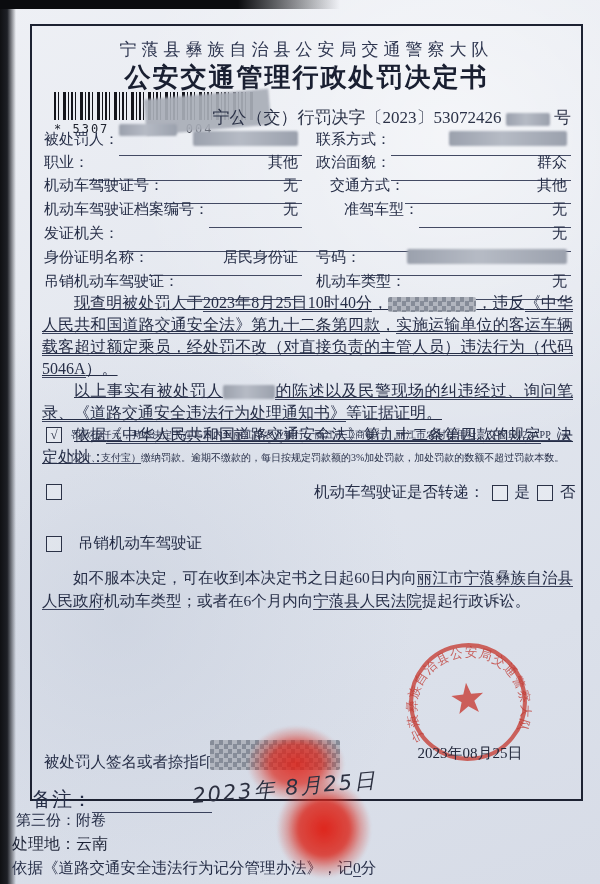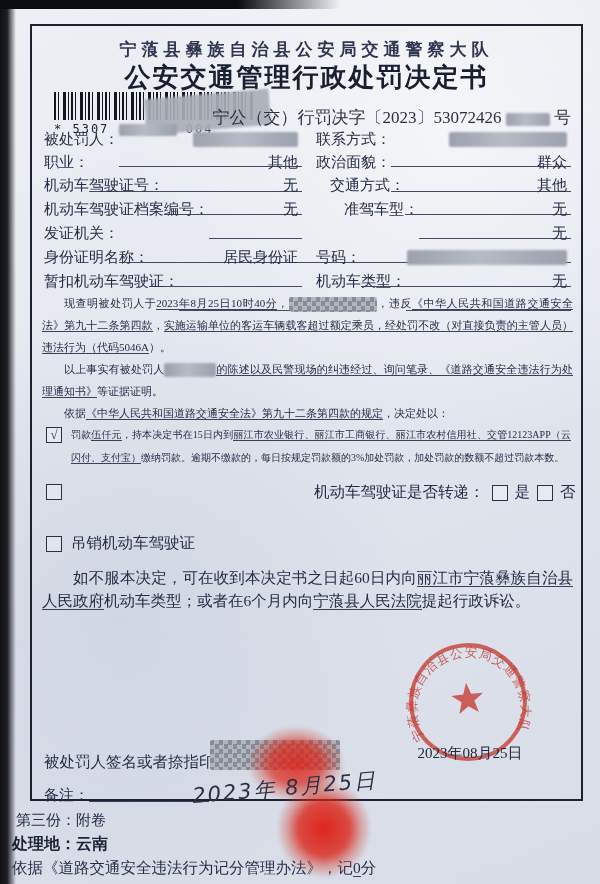--- a/index.html
+++ b/index.html
@@ -17,21 +17,21 @@
   }
   .edge-left { position:absolute; left:0; top:0; width:16px; height:100%;
     background:linear-gradient(90deg,#0f1013 0%,#1e2026 45%,rgba(40,42,48,0) 100%); }
   .edge-top { position:absolute; left:0; top:0; width:340px; height:9px;
     background:linear-gradient(90deg,#0b0c0f 70%,rgba(11,12,15,0)); }
 
   .form-box { position:absolute; left:30px; top:24px; width:553px; height:777px;
     border:2px solid #1d2232; }
 
   .agency { position:absolute; top:12px; left:0; right:0; text-align:center;
-    font-size:17px; font-weight:bold; letter-spacing:5px; color:#2e3650; }
+    font-size:17px; font-weight:normal; letter-spacing:5px; color:#2e3650; }
   .title { position:absolute; top:34px; left:0; right:0; text-align:center;
     font-size:26px; font-weight:bold; letter-spacing:2px; color:#191f31;
     font-family:"Liberation Sans","DejaVu Sans",sans-serif; }
 
   .barcode-wrap { position:absolute; left:22px; top:66px; width:210px; height:46px; }
   .barcode { width:200px; height:28px;
     background:repeating-linear-gradient(90deg,#14151c 0 2px,transparent 2px 4px,#14151c 4px 5px,transparent 5px 9px,#14151c 9px 12px,transparent 12px 14px,#14151c 14px 15px,transparent 15px 17px); }
   .barcode-redact { position:absolute; right:-6px; top:2px; width:125px; height:36px;
     background:#a9aeb8; opacity:.92; transform:rotate(-5deg); filter:blur(1px); }
   .barcode-num { margin-top:2px; font-size:12px; letter-spacing:2px; color:#20242f;
@@ -44,38 +44,38 @@
     filter:blur(1.1px); border-radius:2px; }
   .redact-px { display:inline-block; vertical-align:middle;
     background:repeating-conic-gradient(#b1b5be 0% 25%, #868c98 0% 50%);
     background-size:9px 9px; filter:blur(.4px); border-radius:2px; }
 
   .row { position:absolute; left:12px; right:10px; display:flex; font-size:15px; color:#262e47;text-align:right; }
   .cell { display:flex; }
   .cell.left { width:258px; margin-right:14px; }
   .cell.right { flex:1; }
   .cell .lbl { white-space:nowrap; }
-  .cell .val { flex:1; border-bottom:1.2px solid #434a63; padding:0 4px 19px 10px; min-height:19px; }
+  .cell .val { flex:1; border-bottom:1.2px solid #434a63; padding:0 4px 8px 10px; min-height:19px;font-family:Liberation Mono, monospace; }
   .r1{top:104px}.r2{top:127px}.r3{top:150px}.r4{top:174px}.r5{top:198px}.r6{top:222px}.r7{top:246px}
   .r3 .cell.right{padding-left:14px}.r4 .cell.right{padding-left:28px}
 
   .paras { position:absolute; left:10px; right:8px; top:266px; }
-  .paras p { font-size:11px; line-height:22px; text-align:justify; text-indent:2em; color:#262e47; }
+  .paras p { font-size:16px; line-height:22px; text-align:justify; text-indent:2em; color:#262e47;text-decoration:underline; }
   .u { border-bottom:1.2px solid #39415c; }
 
   .cb { width:16px; height:16px; border:1.6px solid #2b3247; flex:none; margin-top:3px;
     font-size:13px; line-height:14px; text-align:center; color:#2b3247; background:rgba(255,255,255,.25); }
   .pen1 { position:absolute; left:14px; right:10px; top:398px; display:flex; gap:9px; }
   .pen1 .txt { font-size:10px; line-height:22.5px; text-align:justify; color:#262e47; }
   .pen2 { position:absolute; left:14px; top:455px; display:flex; gap:9px; width:268px; }
   .pen2 .txt { font-size:15.5px; line-height:25px; color:#262e47; }
   .transfer { position:absolute; left:282px; top:456px; font-size:15.5px; color:#262e47;
     display:flex; align-items:center; gap:7px; }
   .transfer .cb { margin-top:0; }
-  .pen3 { position:absolute; left:14px; top:507px; display:flex; gap:9px; font-size:15.5px; color:#262e47;text-align:center; }
+  .pen3 { position:absolute; left:14px; top:507px; display:flex; gap:16px; font-size:15.5px; color:#262e47;text-align:center; }
 
   .appeal { position:absolute; left:10px; right:8px; top:540px; font-size:15.5px;
     line-height:23px; text-align:justify; text-indent:2em; color:#262e47; }
 
   .blank { display:inline-block; border-bottom:1.2px solid #39415c; height:16px; vertical-align:-3px; }
 
   .seal { position:absolute; left:370px; top:610px; width:132px; height:132px;
     transform:rotate(-6deg); opacity:.9; }
   .seal-date { position:absolute; left:352px; top:718px; width:172px; text-align:center;
     font-size:15px; color:#23293c; }
@@ -84,26 +84,26 @@
   .fp1 { left:213px; top:698px; width:102px; height:80px; border-radius:52% 48% 55% 45%;
     background:radial-gradient(closest-side, rgba(224,32,22,.85), rgba(219,39,27,.7) 50%, rgba(214,48,34,.3) 74%, rgba(214,48,34,0) 96%); }
   .fp2 { left:243px; top:752px; width:98px; height:102px; border-radius:48% 52% 46% 54%;
     background:radial-gradient(closest-side, rgba(222,28,18,.95), rgba(218,36,24,.8) 52%, rgba(214,48,34,.35) 75%, rgba(214,48,34,0) 97%); }
 
   .sig-row { position:absolute; left:12px; top:726px; font-size:15.5px; color:#262e47; }
   .sig-redact { position:absolute; left:178px; top:714px; width:130px; height:30px; z-index:4; }
   .hand-date { position:absolute; left:160px; top:748px; z-index:6; font-size:21px; color:#2c3040;
     transform:rotate(-5deg); font-style:italic; letter-spacing:2px;
     font-family:"DejaVu Sans",sans-serif; }
-  .remark { position:absolute; left:12px; top:760px; font-size:15px; color:#262e47;
-    display:flex; }
+  .remark { position:absolute; left:0; top:760px; font-size:20px; color:#262e47;
+    display:flex; align-items:flex-end; }
   .remark .blank { width:120px; }
 
   .f-copy { position:absolute; left:16px; top:811px; font-size:15px; color:#262e47; }
-  .f-place { position:absolute; left:12px; top:834px; font-size:16px; font-weight:bold; color:#1d2336; }
+  .f-place { position:absolute; left:12px; top:834px; font-size:16px; font-weight:normal; color:#1d2336; }
   .f-score { position:absolute; left:12px; top:858px; font-size:15.5px; color:#262e47; }
 </style>
 </head>
 <body>
 
 <div class="page">
   <div class="edge-left"></div>
   <div class="edge-top"></div>
 
   <div class="form-box">
@@ -178,21 +178,21 @@
           <span class="lbl">身份证明名称：</span>
           <span class="val">居民身份证</span>
         </div>
       <div class="cell right">
           <span class="lbl">号码：</span>
           <span class="val"><span class="inline-redact" style="width:160px;height:15px;"></span></span>
         </div>
     </div>
     <div class="row r7">
       <div class="cell left">
-          <span class="lbl">暂扣机动车驾驶证：</span>
+          <span class="lbl">吊销机动车驾驶证：</span>
           <span class="val"></span>
         </div>
       <div class="cell right">
           <span class="lbl">机动车类型：</span>
           <span class="val">无</span>
         </div>
     </div>
 
     <div class="paras">
       <p><span>现查明被处罚人于</span><span class="u">2023年8月25日10时40分</span><span>，</span><span class="redact-px" style="width:88px;height:15px;"></span><span>，违反</span><span class="u">《中华人民共和国道路交通安全法》第九十二条第四款</span><span>，</span><span class="u">实施运输单位的客运车辆载客超过额定乘员，经处罚不改（对直接负责的主管人员）违法行为（代码</span><span class="u">5046A</span><span>）。</span></p>

